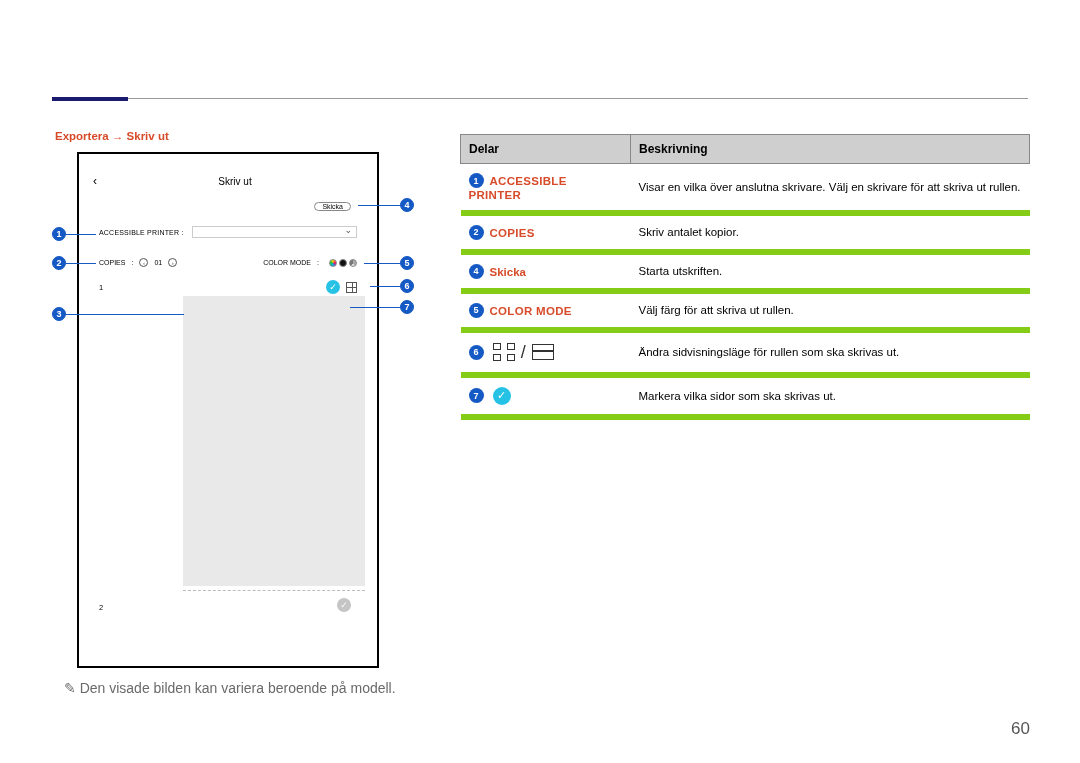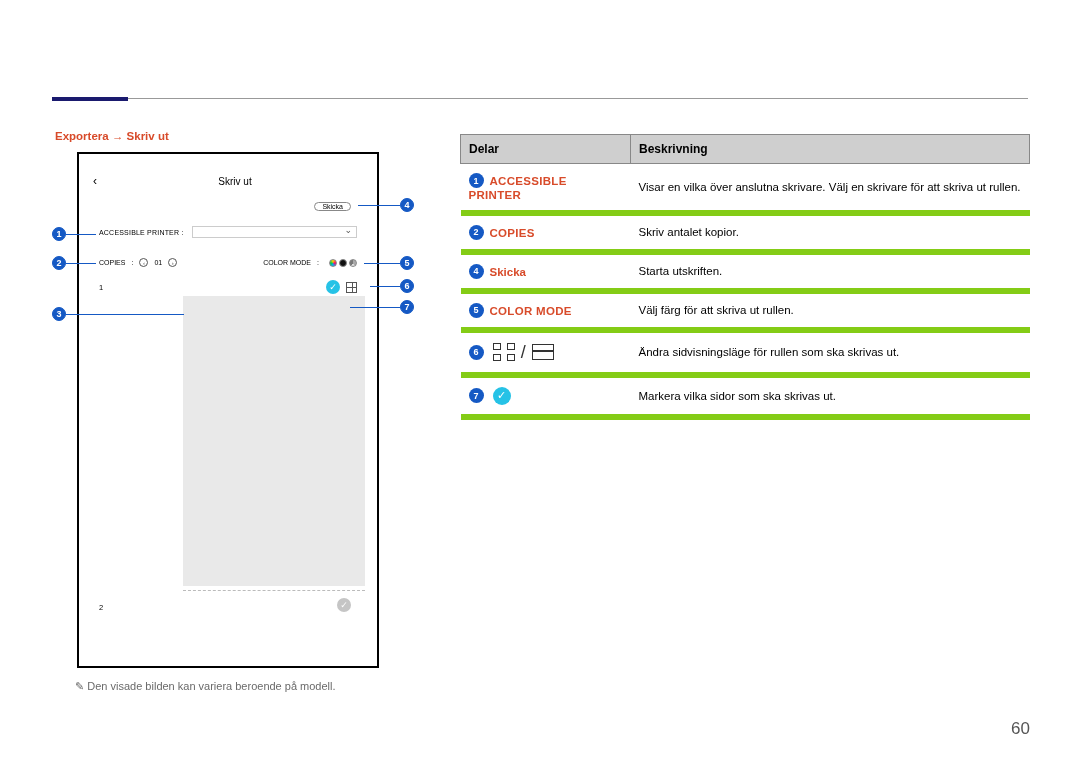--- a/index.html
+++ b/index.html
@@ -100,22 +100,22 @@
     position:absolute; top:436px; left:104px; width:182px;
     border-top:1px dashed #bbb;
   }
   .preview-footer2 {
     position:absolute; top:444px; left:20px; right:20px;
     display:flex; align-items:flex-end; font-size:7.5px;
   }
   .preview-footer2 .num { width:80px; }
   .preview-footer2 .check { margin-left:auto; margin-right:6px; }
   .footnote {
-    position:absolute; top:680px; left:75px;
-    font-size:11px; color:#6a6a6a;
+    position:absolute; top:680px; left:64px;
+    font-size:14px; color:#6a6a6a;
   }
   .footnote::before { content:"✎ "; color:#6a6a6a; }
   .callout { position:absolute; width:14px; height:14px; border:1px solid #1559c4; border-radius:50%; background:#1559c4; color:#fff; font-size:9px; font-weight:700; display:flex; align-items:center; justify-content:center; z-index:5;}
   .call-line { position:absolute; height:1px; background:#1559c4; z-index:4; }
   .table-area {
     position:absolute; top:134px; left:460px; right:50px;
     font-size:11.5px;
   }
   table { border-collapse: collapse; width:100%; }
   th { background:#cfcfcf; text-align:left; font-weight:600; padding:7px 8px; border:1px solid #888; font-size:12px; }

